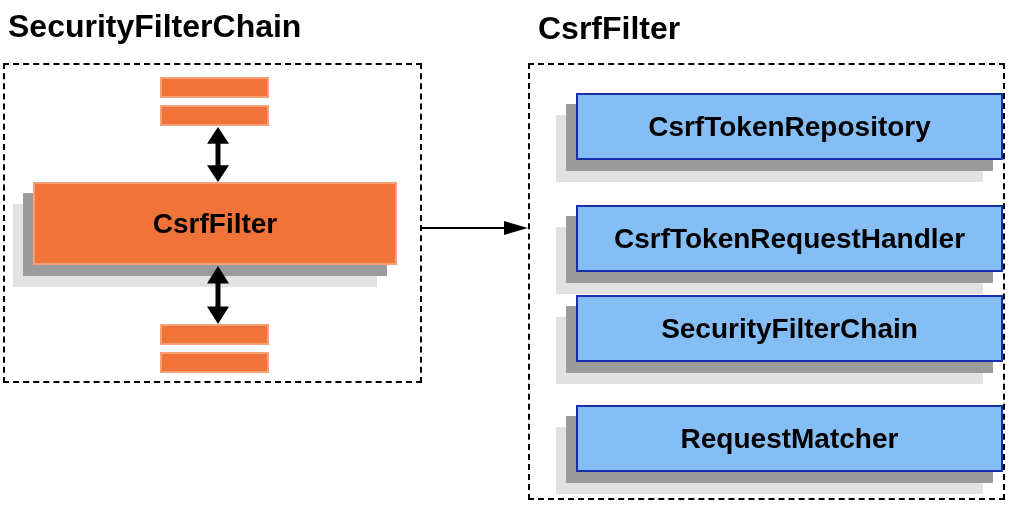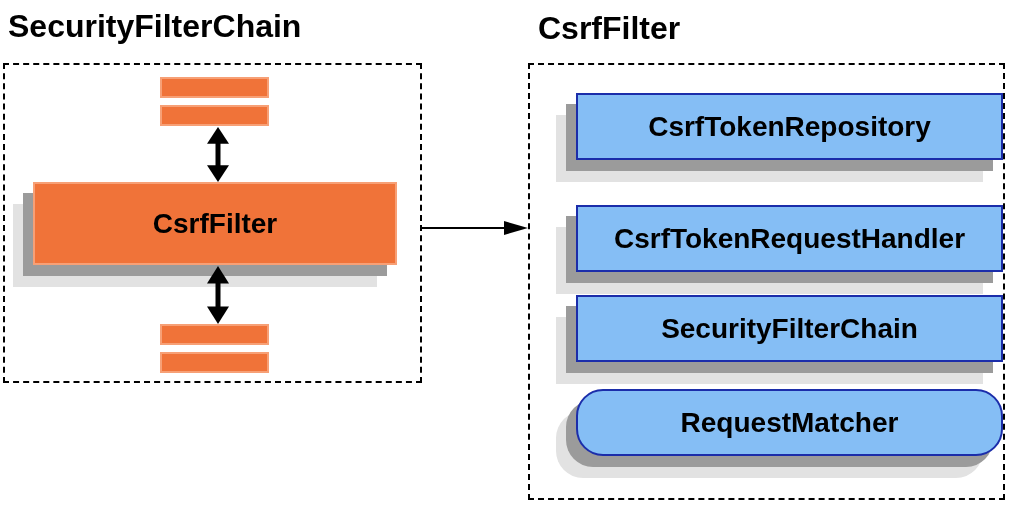--- a/index.html
+++ b/index.html
@@ -97,21 +97,21 @@
     align-items: center;
     justify-content: center;
     font-size: 28px;
     font-weight: 700;
     white-space: nowrap;
     margin-left: 16px;
   }
   .component-0 { top: 28px;  }
   .component-1 { top: 140px; }
   .component-2 { top: 230px; }
-  .component-3 { top: 324px; border-radius: 27px; }
+  .component-3 { top: 340px; }
 </style>
 </head>
 <body>
 
 <div class="canvas">
 
   <div class="title left-title">SecurityFilterChain</div>
 
   <div class="title right-title">CsrfFilter</div>
 

